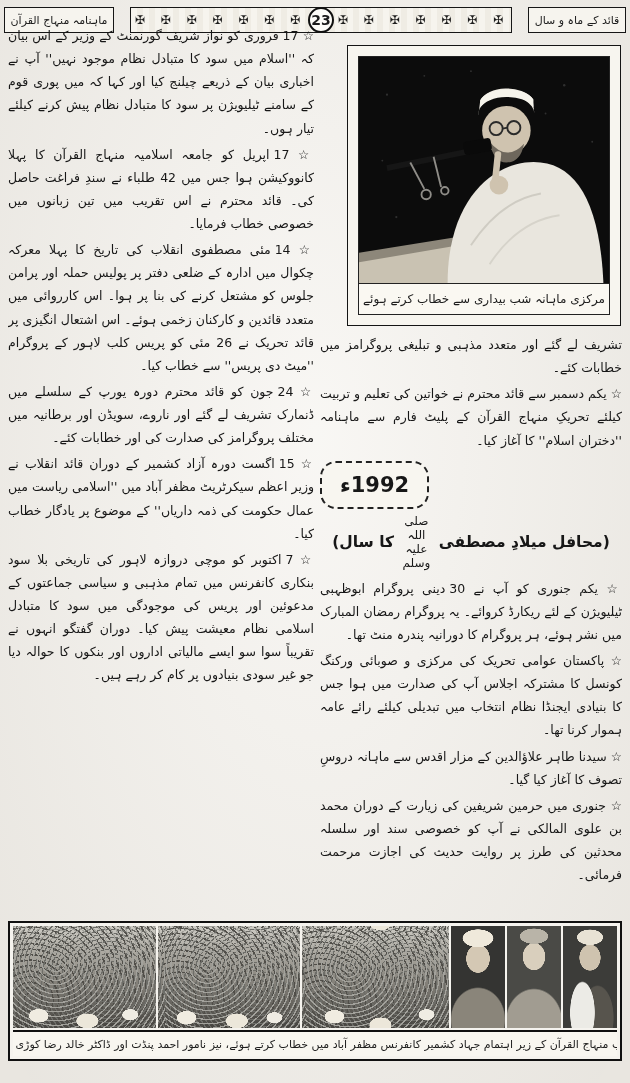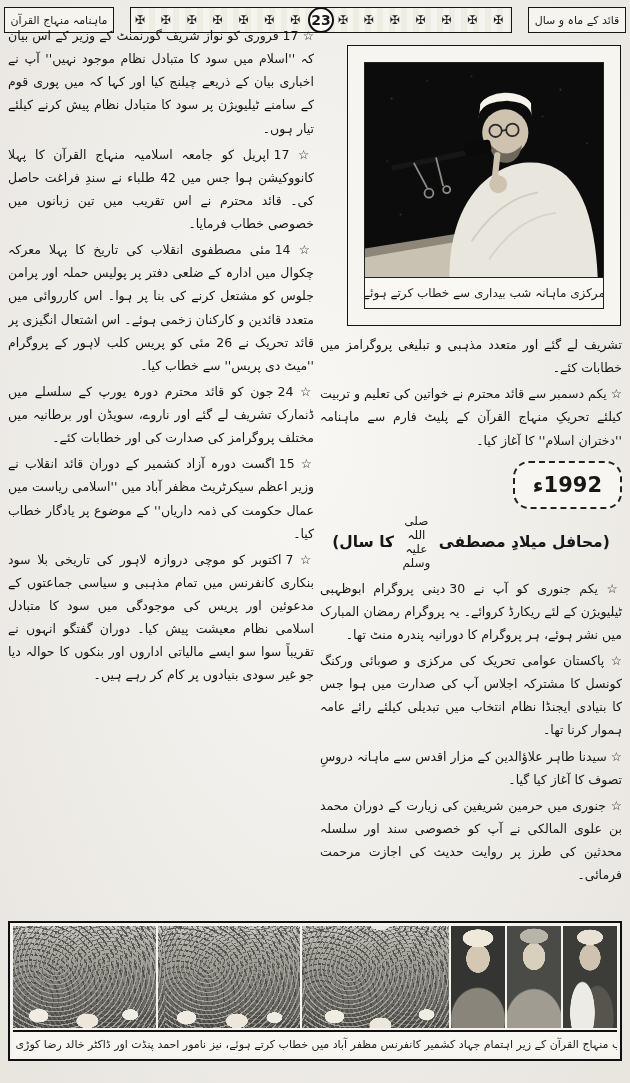--- a/index.html
+++ b/index.html
@@ -22,28 +22,28 @@
   .ornaments{font-size:12px;letter-spacing:6px;color:#1d1d1d;white-space:nowrap;overflow:hidden;}
   .page-badge{width:22px;height:22px;min-width:22px;border:2px solid #101010;border-radius:50%;background:#fdfcf8;
     display:flex;align-items:center;justify-content:center;font-size:14px;font-weight:bold;margin:0 4px;}
   
   .col{position:absolute;direction:rtl;text-align:justify;font-size:12.5px;line-height:1.85;color:#171717;}
   .col p{margin:0 0 3px 0;}
   .left-col{left:8px;top:24px;width:306px;height:882px;overflow:hidden;}
   .right-col{left:320px;top:333px;width:302px;height:586px;overflow:hidden;display:flex;flex-direction:column;}
   
   .photo-frame{position:absolute;left:347px;top:45px;width:274px;height:281px;border:1px solid #141414;
-    background:#f7f5ef;padding:16px;box-sizing:border-box;}
+    background:#f7f5ef;padding:10px;box-sizing:border-box;}
   .photo-inner{border:1px solid #222;height:100%;box-sizing:border-box;display:flex;flex-direction:column;}
   .photo-area{flex:1;background:#0c0c0c;overflow:hidden;}
   .photo-area svg{display:block;width:100%;height:100%;}
   .photo-caption{height:30px;background:#faf8f2;border-top:1px solid #222;display:flex;align-items:center;
     justify-content:center;font-size:12px;direction:rtl;white-space:nowrap;overflow:hidden;}
   
-  .year-wrap{display:flex;justify-content:flex-start;margin:6px 0 4px;}
+  .year-wrap{display:flex;justify-content:flex-end;margin:6px 0 4px;}
   .year-badge{border:2px dashed #222;border-radius:16px;padding:3px 18px;font-size:21px;font-weight:bold;
     direction:rtl;background:#f8f6f0;letter-spacing:1px;}
   .year-heading{text-align:center;font-weight:bold;font-size:15.5px;direction:rtl;margin:2px 0 6px;line-height:1.5;}
   .salawat{display:inline-block;font-size:12px;width:34px;line-height:1.15;text-align:center;vertical-align:middle;
     font-weight:normal;}
   
   .collage{position:absolute;left:8px;top:921px;width:614px;height:140px;border:2px solid #101010;background:#f5f3ee;
     padding:3px;box-sizing:border-box;display:flex;flex-direction:column;}
   .collage-photos{flex:1;display:flex;gap:2px;overflow:hidden;}
   .panel{height:100%;}

